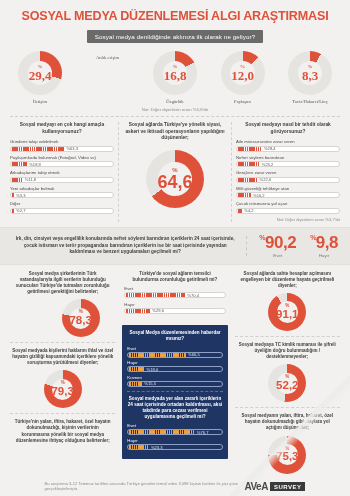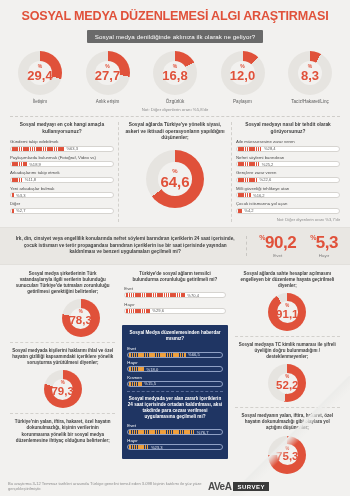--- a/index.html
+++ b/index.html
@@ -31,20 +31,21 @@
     position:absolute; inset:0; display:flex; flex-direction:column;
     align-items:center; justify-content:center;
   }
   .ring .pc-sym { font-size:5px; color:#e0513a; line-height:1; font-weight:bold; }
   .ring .pc-val { color:#e0513a; font-weight:bold; line-height:1; }
 
   
   .top-row {
     display:flex; justify-content:space-between; align-items:flex-start;
     padding:6px 10px 0;
+    font-family:Liberation Serif, serif;
   }
   .top-cell { width:60px; display:flex; flex-direction:column; align-items:center; }
   .top-ring { width:44px; height:44px; }
   .top-ring .pc-val { font-size:13px; }
   .top-label {
     margin-top:4px; font-size:4.6px; color:#5a5a5a; text-align:center;
     line-height:1.2;
   }
   .note {
     text-align:center; font-size:4.3px; color:#8d8d8d; margin-top:3px;
@@ -68,21 +69,21 @@
     background:#fff; display:flex; align-items:center; padding:0 1px;
     position:relative;
   }
   .bar-fill { height:4px; display:flex; gap:0.6px; align-items:center; }
   .tick { width:1.6px; height:4px; background:#e0513a; border-radius:0.3px; }
   .bar-val {
     font-size:4.1px; color:#5a5a5a; margin-left:2.5px; white-space:nowrap;
   }
   .mid-ring-wrap { display:flex; justify-content:center; margin-top:8px; }
   .mid-ring { width:58px; height:58px; }
-  .mid-ring .pc-val { font-size:15px; }
+  .mid-ring .pc-val { font-size:18px; }
   .mid-ring .pc-sym { font-size:6px; }
   .panel-note { font-size:4.1px; color:#8d8d8d; text-align:right; margin-top:2px; }
 
   
   .banner {
     background:#e9e7e3; margin-top:5px; padding:6px 12px;
     display:flex; align-items:center; border-top:1px solid #e2e0dc;
     border-bottom:1px solid #e2e0dc;
   }
   .banner-q {
@@ -131,21 +132,21 @@
     background:#1f3563; display:flex; align-items:center; padding:0 1px;
   }
   .navy-fill { height:4px; display:flex; gap:0.6px; align-items:center; }
   .ntick { width:1.6px; height:4px; background:#f0a03c; border-radius:0.3px; }
   .navy-val { font-size:4.1px; color:#dfe4ef; margin-left:2.5px; }
   .navy-sep { border-top:1px dashed #5d6f99; margin:4px 0 4px; }
 
   
   .footer {
     position:absolute; left:0; bottom:0; width:100%;
-    display:flex; align-items:flex-end; justify-content:flex-start;
+    display:flex; align-items:flex-end; justify-content:center;
     padding:0 8px 4px;
   }
   .footnote {
     font-size:4.1px; color:#8d8d8d; line-height:1.4; max-width:200px;
   }
   .logo { display:flex; align-items:center; gap:2px; }
   .logo-a { font-size:10px; font-weight:bold; color:#4a4a4a; letter-spacing:-0.5px; }
   .logo-s {
     background:#3a3a3a; color:#fff; font-size:6px; font-weight:bold;
     padding:1.5px 4px; letter-spacing:0.5px;
@@ -173,27 +174,20 @@
         <div class="ring top-ring" style="background: conic-gradient(rgb(224, 81, 58) 0deg, rgb(224, 81, 58) 105.84deg, rgb(230, 228, 224) 105.84deg, rgb(230, 228, 224) 360deg);">
           <div style="position: absolute; border-radius: 50%; background: rgb(242, 241, 239); inset: 22%;"></div>
           <div class="inner">
             <div class="pc-sym">%</div>
             <div class="pc-val">29,4</div>
           </div>
         </div>
         <div class="top-label">İletişim</div>
       </div>
       <div class="top-cell">
-        <div class="ring top-ring" style="background: conic-gradient(rgb(224, 81, 58) 0deg, rgb(224, 81, 58) 99.72deg, rgb(230, 228, 224) 99.72deg, rgb(230, 228, 224) 360deg);">
-          <div style="position: absolute; border-radius: 50%; background: rgb(242, 241, 239); inset: 22%;"></div>
-          <div class="inner">
-            <div class="pc-sym">%</div>
-            <div class="pc-val">27,7</div>
-          </div>
-        </div>
         <div class="top-label">Anlık erişim</div>
       </div>
       <div class="top-cell">
         <div class="ring top-ring" style="background: conic-gradient(rgb(224, 81, 58) 0deg, rgb(224, 81, 58) 60.48deg, rgb(230, 228, 224) 60.48deg, rgb(230, 228, 224) 360deg);">
           <div style="position: absolute; border-radius: 50%; background: rgb(242, 241, 239); inset: 22%;"></div>
           <div class="inner">
             <div class="pc-sym">%</div>
             <div class="pc-val">16,8</div>
           </div>
         </div>
@@ -406,21 +400,21 @@
   </div>
 
   <div class="banner">
     <div class="banner-q">Irk, din, cinsiyet veya engellilik konularında nefret söylemi barındıran içeriklerin 24 saat içerisinde, çocuk istismarı ve terör propagandası barındıran içeriklerin ise bir saat içerisinde yayından kaldırılması ve benzeri uygulamaları geçilmeli mi?</div>
     <div class="banner-stats">
       <div class="stat">
         <div class="big"><span class="sym">%</span><span>90,2</span></div>
         <div class="cap">Evet</div>
       </div>
       <div class="stat">
-        <div class="big"><span class="sym">%</span><span>5,3</span></div>
+        <div class="big"><span class="sym">%</span><span>9,8</span></div>
         <div class="cap">Hayır</div>
       </div>
     </div>
   </div>
 
   <div class="bottom">
     <div class="col side" id="leftBlocks">
         <div class="block">
           <div class="block-q">Sosyal medya şirketlerinin Türk vatandaşlarıyla ilgili verilerin bulunduğu sunucuları Türkiye'de tutmaları zorunluluğu getirilmesi gerektiğini belirtenler;</div>
           <div class="block-ring-wrap">

